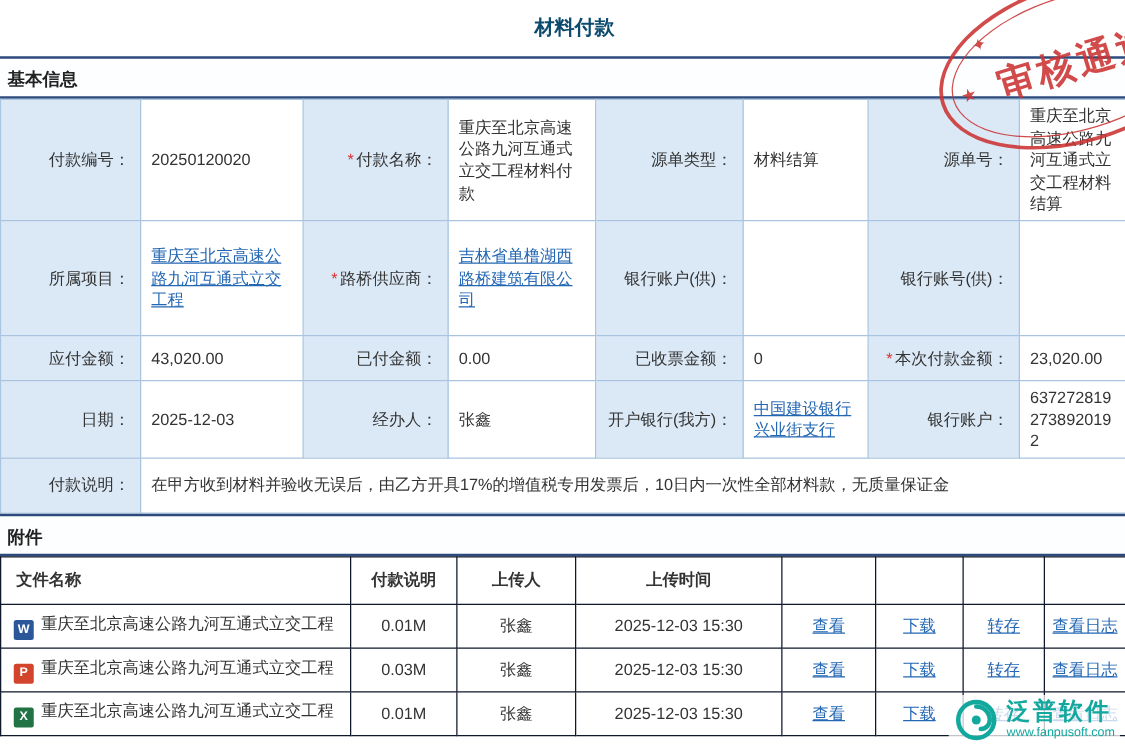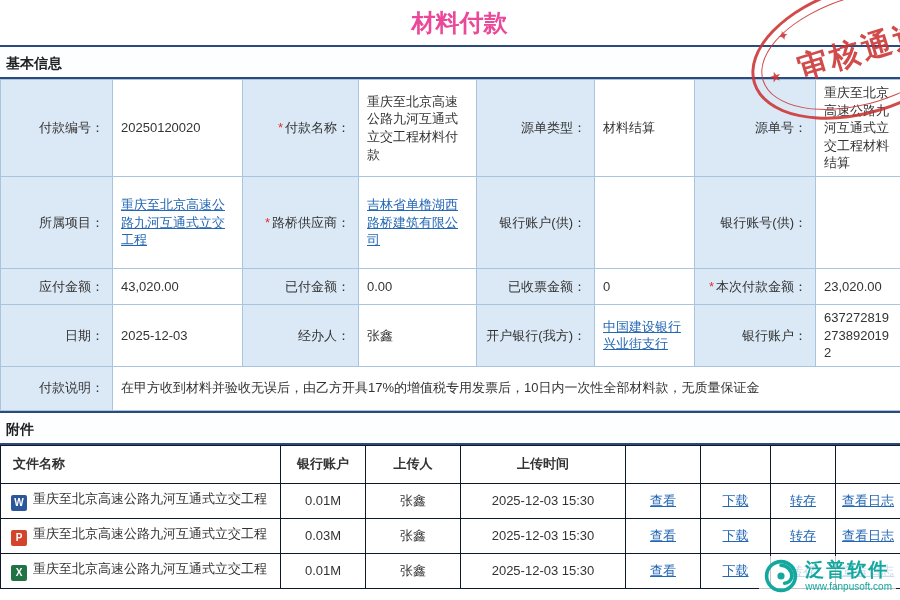--- a/index.html
+++ b/index.html
@@ -4,21 +4,21 @@
 <style>
   * { margin:0; padding:0; box-sizing:border-box; }
   html,body { width:900px; height:600px; }
   body {
     font-family:"Liberation Sans","DejaVu Sans",sans-serif;
     background:#fff; color:#333; overflow:hidden; position:relative;
   }
   
   .page-title {
     height:45px; display:flex; align-items:center; justify-content:center;
-    font-size:24px; font-weight:bold; color:#ec4899;margin-left:19px;
+    font-size:16px; font-weight:bold; color:#0c4a6e;margin-left:19px;
   }
   
   .section-bar {
     border-top:2px solid #2c4a7c; border-bottom:2px solid #2c4a7c;
     background:#fdfeff; padding:8px 6px; font-size:14px; font-weight:bold; color:#222;
     height:34px;
     font-family:Liberation Mono, monospace;
   }
   
   table.form-table {
@@ -179,21 +179,21 @@
       <col style="width:95px">
       <col style="width:165px">
     <col style="width:75px">
       <col style="width:70px">
       <col style="width:65px">
       <col style="width:65px">
   </colgroup>
   <thead>
     <tr>
       <th class="name-col">文件名称</th>
-      <th>银行账户</th>
+      <th>付款说明</th>
       <th>上传人</th>
       <th>上传时间</th>
       <th></th>
       <th></th>
       <th></th>
       <th></th>
     </tr>
   </thead>
   <tbody>
     <tr>

